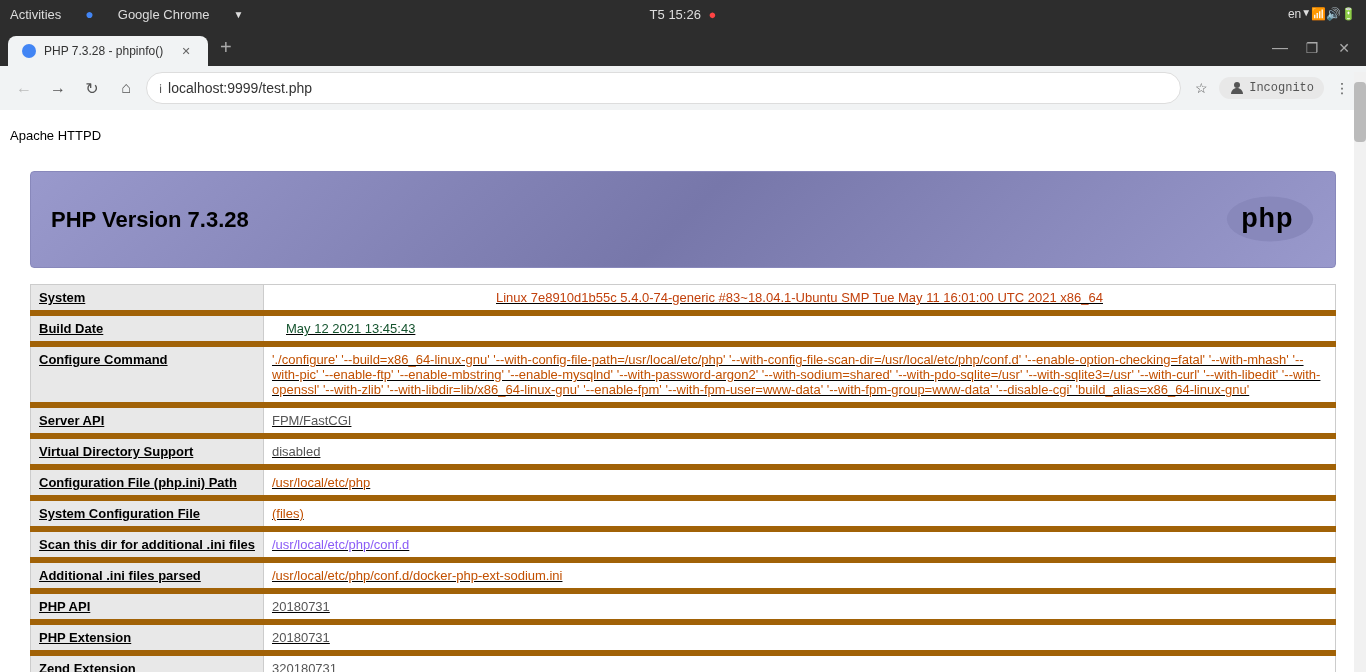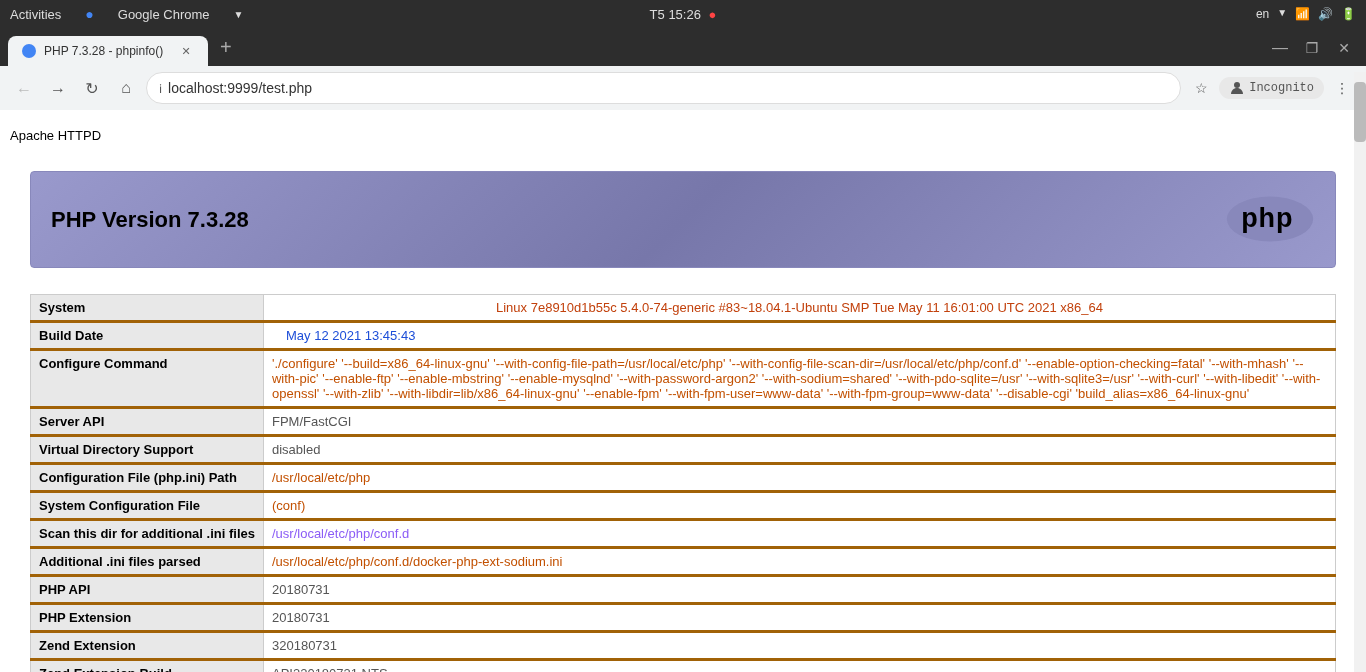--- a/index.html
+++ b/index.html
@@ -11,21 +11,21 @@
       background: #2d2d2d;
       display: flex;
       align-items: center;
       justify-content: space-between;
       padding: 0 10px;
       color: #ddd;
       font-size: 13px;
     }
     .os-bar-left { display: flex; align-items: center; gap: 24px; }
     .os-bar-center { position: absolute; left: 50%; transform: translateX(-50%); color: #ddd; font-size: 13px; }
-    .os-bar-right { display: flex; align-items: flex-start; gap: 8px; font-size: 12px; }
+    .os-bar-right { display: flex; align-items: flex-start; font-size: 12px; }
 
     
     .browser-frame { background: #15803d; }
     .tab-bar {
       height: 38px;
       background: #2d2d2d;
       display: flex;
       align-items: flex-end;
       padding: 0 8px;
     }
@@ -109,40 +109,41 @@
 
     
     .php-header {
       background: linear-gradient(135deg, #9999cc 0%, #7777aa 50%, #9999cc 100%);
       border: 1px solid #8888bb;
       border-radius: 4px;
       padding: 20px 20px;
       display: flex;
       align-items: center;
       justify-content: space-between;
-      margin-bottom: 26px;
+      margin-bottom: 16px;
     }
     .php-version-title {
       font-size: 22px;
       font-weight: bold;
       color: #000;
     }
     .php-logo {
       width: 90px;
       height: 55px;
     }
 
     
     .info-table {
       width: 100%;
       border-collapse: collapse;
       font-size: 13px;
     }
     .info-table tr {
-      border-bottom: 3px solid #a16207;
+      border-bottom: 6px solid #a16207;
+      text-decoration: underline;
     }
     .info-table td {
       padding: 5px 8px;
       vertical-align: top;
       border: 1px solid #ccc;
     }
     .info-table td:first-child {
       font-weight: bold;
       background: #e8e8e8;
       white-space: nowrap;
@@ -250,41 +251,41 @@
     </div>
 
     <table class="info-table">
       <tbody id="info-tbody">
       <tr>
             <td>System</td>
             <td style="color: #c2410c; text-align: center;">Linux 7e8910d1b55c 5.4.0-74-generic #83~18.04.1-Ubuntu SMP Tue May 11 16:01:00 UTC 2021 x86_64</td>
           </tr>
           <tr>
             <td>Build Date</td>
-            <td style="color: #1d4ed8; padding-left: 22px;">May 12 2021 13:45:43</td>
+            <td style="color: #14532d; padding-left: 22px;">May 12 2021 13:45:43</td>
           </tr>
           <tr>
             <td>Configure Command</td>
             <td style="color: rgb(194, 80, 0);">'./configure' '--build=x86_64-linux-gnu' '--with-config-file-path=/usr/local/etc/php' '--with-config-file-scan-dir=/usr/local/etc/php/conf.d' '--enable-option-checking=fatal' '--with-mhash' '--with-pic' '--enable-ftp' '--enable-mbstring' '--enable-mysqlnd' '--with-password-argon2' '--with-sodium=shared' '--with-pdo-sqlite=/usr' '--with-sqlite3=/usr' '--with-curl' '--with-libedit' '--with-openssl' '--with-zlib' '--with-libdir=lib/x86_64-linux-gnu' '--enable-fpm' '--with-fpm-user=www-data' '--with-fpm-group=www-data' '--disable-cgi' 'build_alias=x86_64-linux-gnu'</td>
           </tr>
           <tr>
             <td>Server API</td>
             <td>FPM/FastCGI</td>
           </tr>
           <tr>
             <td>Virtual Directory Support</td>
             <td>disabled</td>
           </tr>
           <tr>
             <td>Configuration File (php.ini) Path</td>
             <td style="color: rgb(194, 80, 0);">/usr/local/etc/php</td>
           </tr>
           <tr>
             <td>System Configuration File</td>
-            <td style="color: rgb(194, 80, 0);">(conf)</td>
+            <td style="color: rgb(194, 80, 0);">(files)</td>
           </tr>
           <tr>
             <td>Scan this dir for additional .ini files</td>
             <td style="color: #8b5cf6;">/usr/local/etc/php/conf.d</td>
           </tr>
           <tr>
             <td>Additional .ini files parsed</td>
             <td style="color: rgb(194, 80, 0);">/usr/local/etc/php/conf.d/docker-php-ext-sodium.ini</td>
           </tr>
           <tr>

